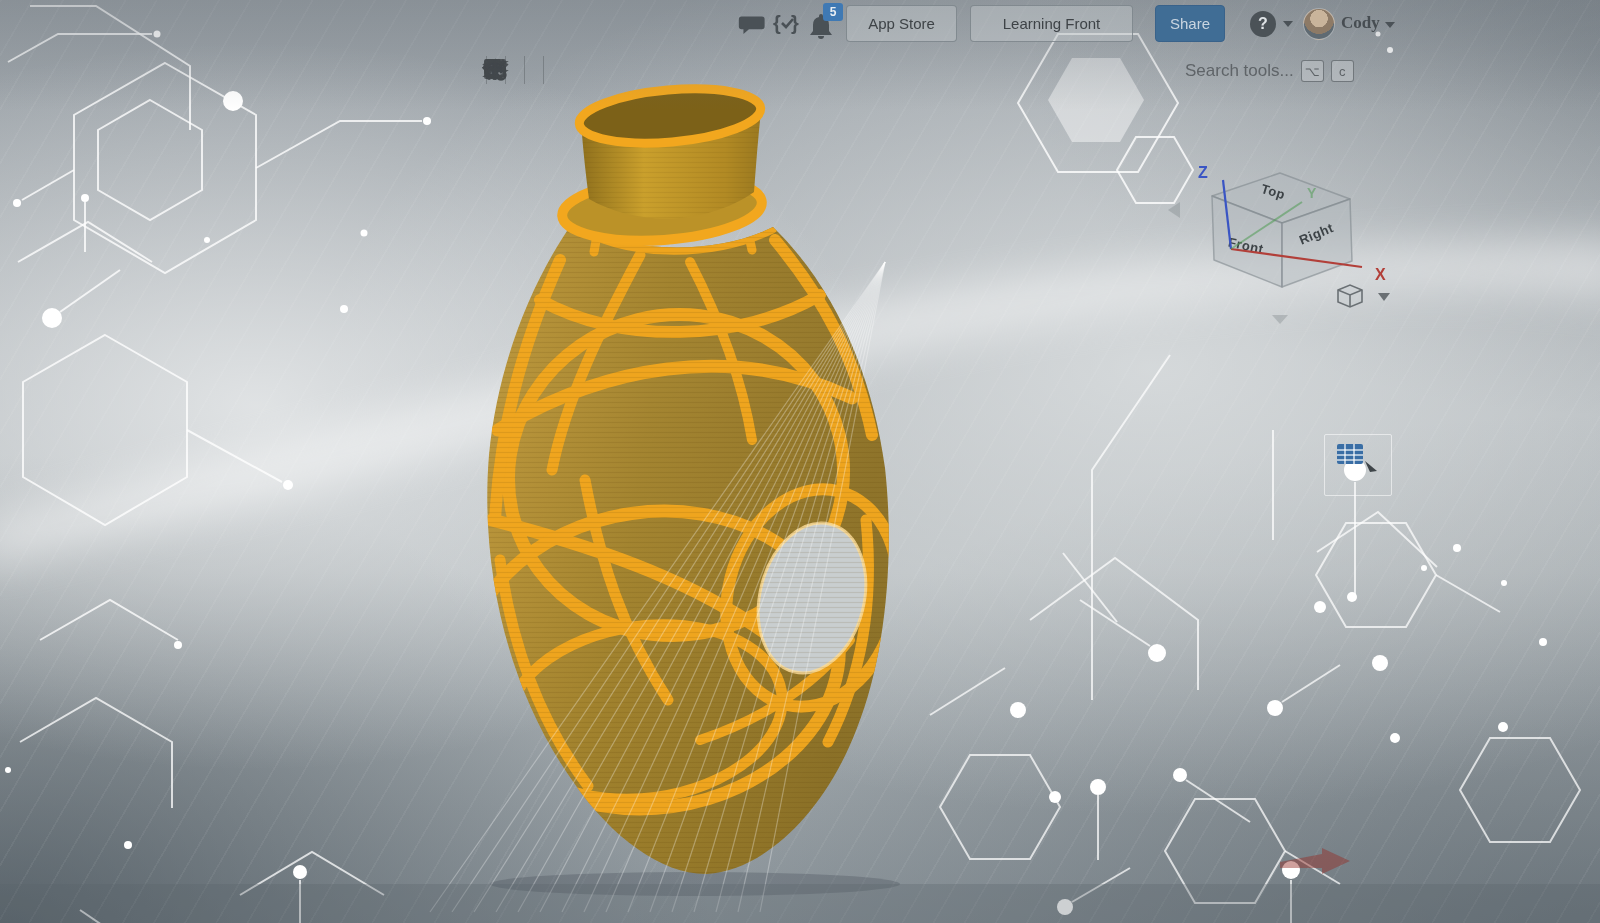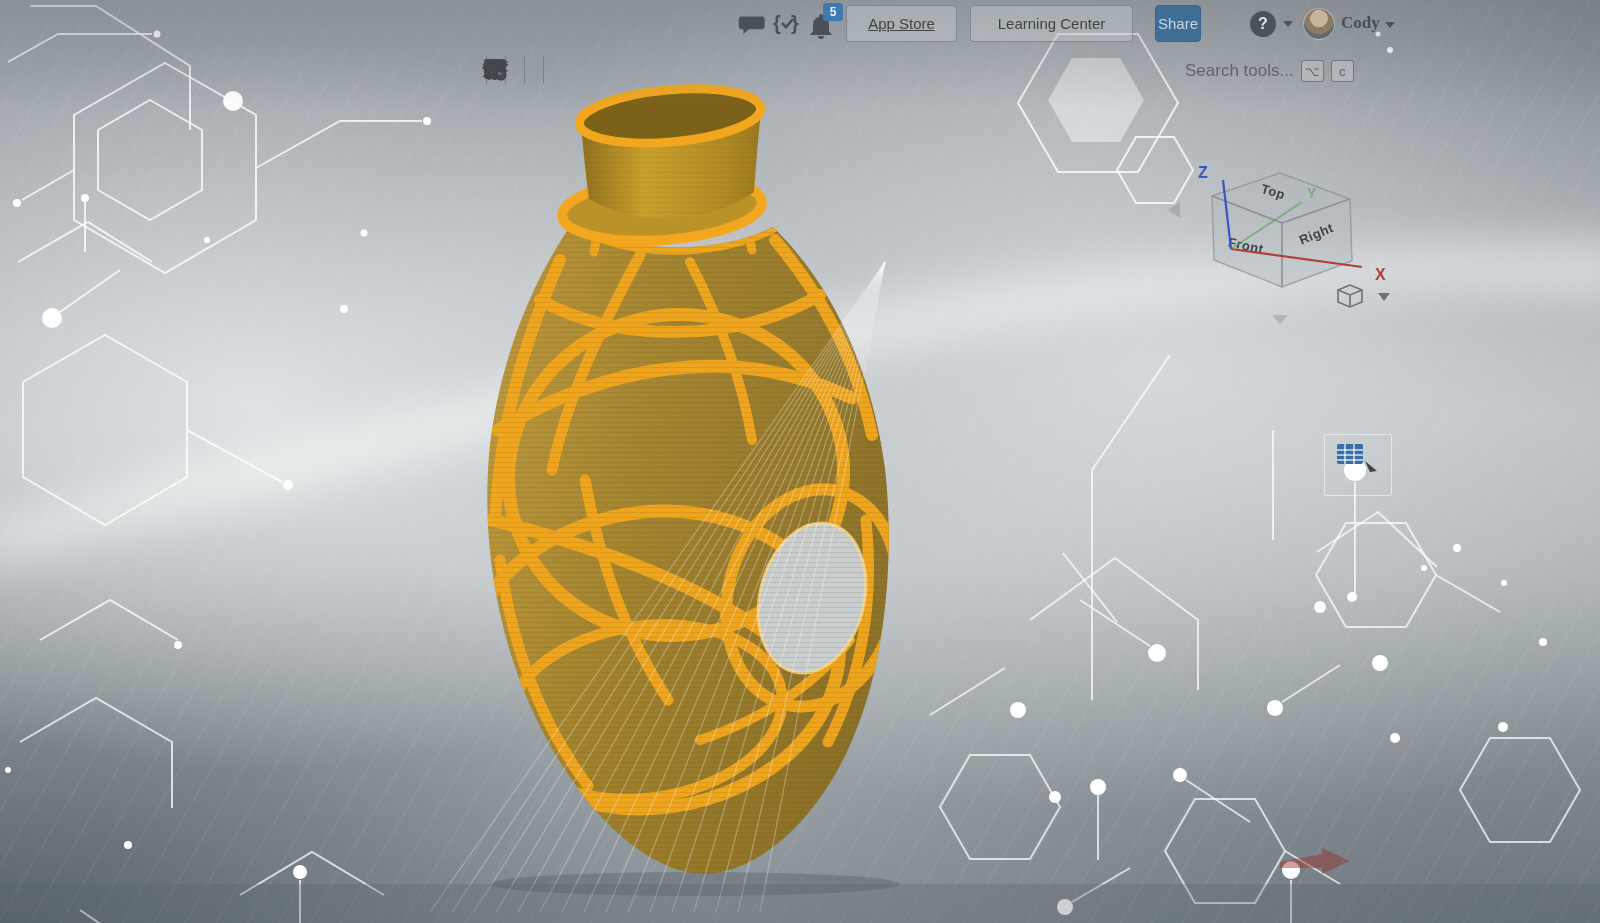--- a/index.html
+++ b/index.html
@@ -23,23 +23,23 @@
   svg{position:absolute;left:0;top:0;}
   .abs{position:absolute;}
   
   .tb-icon{position:absolute;width:30px;height:30px;color:#4a5156;}
   .badge{position:absolute;left:823px;top:3px;width:20px;height:18px;border-radius:3px;
     background:#3f79b4;color:#e9eef3;font-size:12px;font-weight:bold;
     display:flex;align-items:center;justify-content:center;}
   .btn{position:absolute;top:5px;height:37px;border-radius:4px;font-size:15px;
     display:flex;align-items:center;justify-content:center;box-sizing:border-box;cursor:pointer;}
   .btn-ghost{background:rgba(206,211,214,.38);border:1px solid rgba(122,130,136,.85);color:#3e4347;}
-  #btn-appstore{left:846px;width:111px;text-decoration:underline;}
+  #btn-appstore{left:846px;width:111px;}
   #btn-learning{left:970px;width:163px;}
-  #btn-share{left:1155px;width:46px;background:#406d95;border:1px solid #39628a;color:#c9d5e0;}
+  #btn-share{left:1155px;width:70px;background:#406d95;border:1px solid #39628a;color:#c9d5e0;}
   #help-btn{left:1250px;top:11px;width:26px;height:26px;border-radius:50%;background:#4b5257;
     color:#dfe3e6;font-size:16px;font-weight:bold;display:flex;align-items:center;justify-content:center;}
   .caret{width:0;height:0;border-left:5px solid transparent;border-right:5px solid transparent;
     border-top:6px solid #4b5257;}
   #help-caret{left:1283px;top:21px;}
   #avatar{left:1303px;top:8px;width:30px;height:30px;border-radius:50%;overflow:hidden;
     border:1px solid rgba(255,255,255,.45);background:radial-gradient(circle at 50% 32%,#c9b49b 0 34%,#8d7a66 35% 60%,#5f6a72 61%);}
   #username{left:1341px;top:13px;font-size:17px;font-weight:bold;color:#474d52;font-family:Liberation Serif, serif;}
   #user-caret{left:1385px;top:22px;}
   
@@ -240,21 +240,21 @@
   <text x="19" y="22" font-size="20" font-weight="bold" fill="#4a5156" font-family="Liberation Sans">}</text>
   <path d="M10 15 l4 4 l7 -8" stroke="#4a5156" stroke-width="2.6" fill="none"></path>
 </svg>
 <svg class="tb-icon" style="left:806px;top:11px" viewBox="0 0 30 30">
   <path d="M15 3 a2 2 0 0 1 2 2 v1 a8 8 0 0 1 6 8 v6 l3 4 h-22 l3 -4 v-6 a8 8 0 0 1 6 -8 v-1 a2 2 0 0 1 2 -2 z" fill="#4a5156"></path>
   <path d="M12 25 a3 3 0 0 0 6 0 z" fill="#4a5156"></path>
 </svg>
 <div class="badge">5</div>
 
 <div class="btn btn-ghost" id="btn-appstore">App Store</div>
-<div class="btn btn-ghost" id="btn-learning">Learning Center</div>
+<div class="btn btn-ghost" id="btn-learning">Learning Front</div>
 <div class="btn" id="btn-share">Share</div>
 <div class="abs" id="help-btn">?</div>
 <div class="abs caret" id="help-caret"></div>
 <div class="abs" id="avatar"></div>
 <div class="abs" id="username">Cody</div>
 <div class="abs caret" id="user-caret"></div>
 
 <div class="toolbar">
   <svg class="ticon" viewBox="0 0 27 27">
     <g fill="rgba(67,72,76,.25)" stroke="#43484c" stroke-width="1.8">

